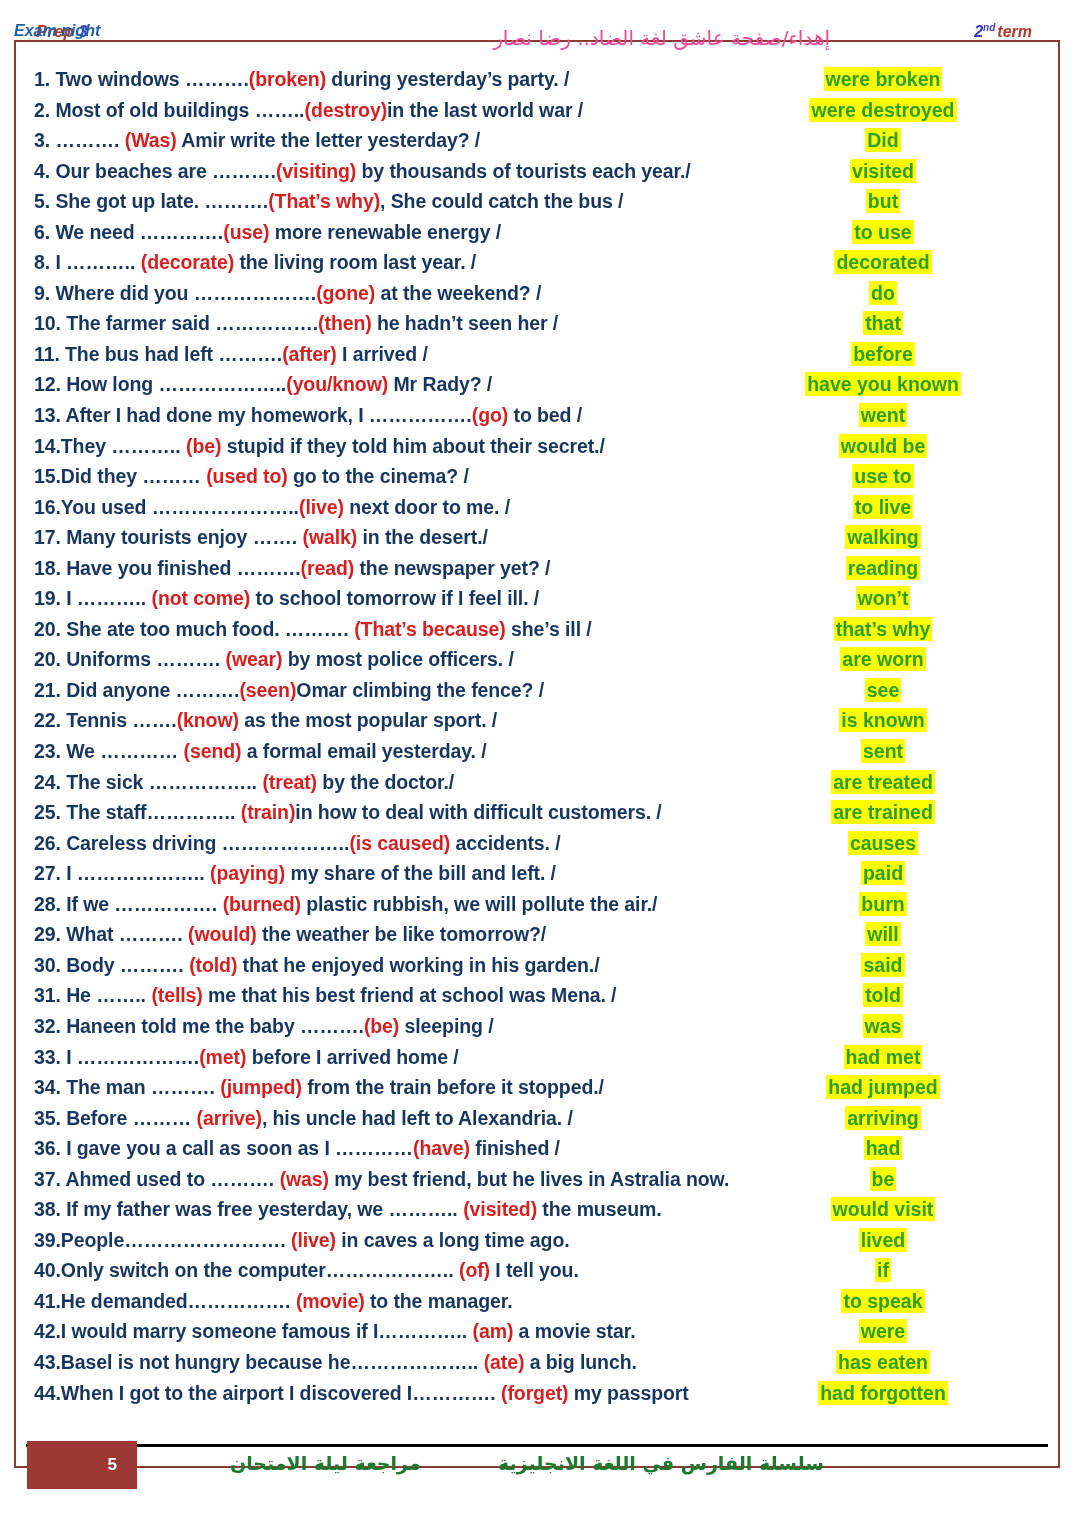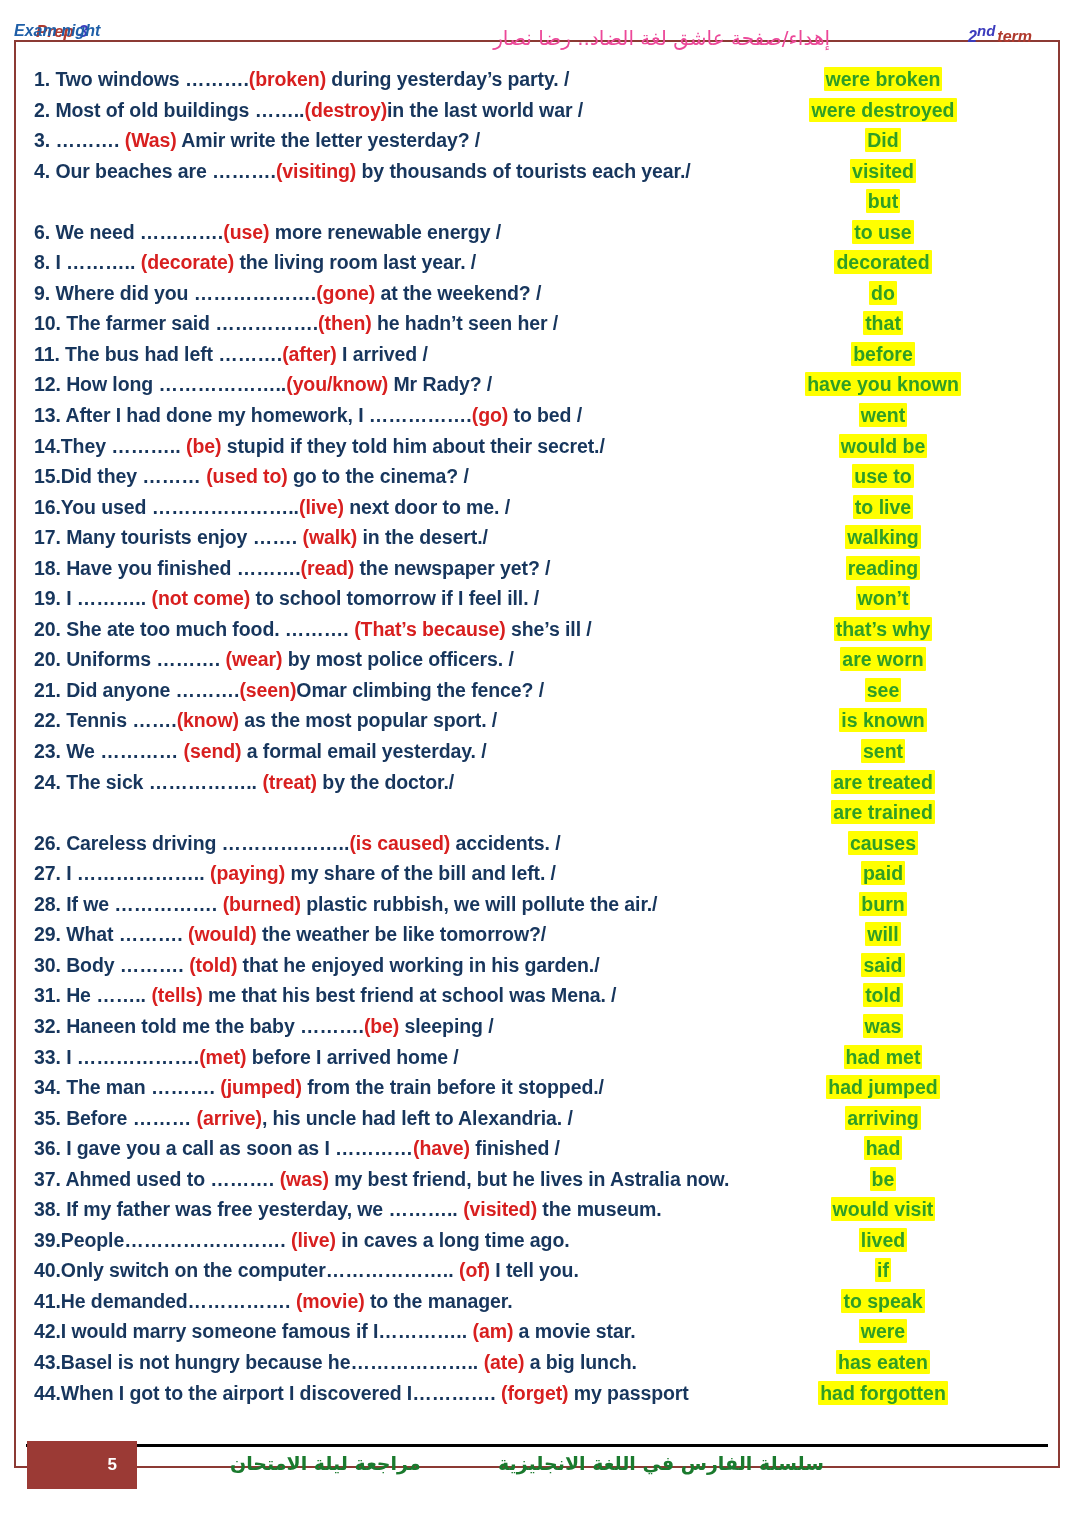--- a/index.html
+++ b/index.html
@@ -71,21 +71,21 @@
   .hdr-right {
     position: absolute;
     right: 28px;
     top: 0px;
     font-size: 16px;
     font-weight: bold;
     font-style: italic;
     white-space: nowrap;
   }
   .hdr-ord   { color: #3b3bbd; }
-  .hdr-ord sup { font-size: 15px; }
+  .hdr-ord sup { font-size: 10px; }
   .hdr-term  { color: #b03a2e; margin-left: 2px; }
 
   
   .dedication {
     position: absolute;
     right: 80px;
     top: 26px;
     font-family: "DejaVu Sans", sans-serif;
     font-size: 20px;
     color: #ec4899;
@@ -222,20 +222,21 @@
       </div>
       <div class="row">
         <div class="q"><span>3.</span><span> </span><span class="dots">………. </span><span class="cue">(Was)</span><span> Amir write the letter yesterday? /</span></div>
         <div class="a"><span>Did</span></div>
       </div>
       <div class="row">
         <div class="q"><span>4.</span><span> Our beaches are </span><span class="dots">……….</span><span class="cue">(visiting)</span><span> by thousands of tourists each year./</span></div>
         <div class="a"><span>visited</span></div>
       </div>
       <div class="row">
+        <div class="q"><span>5.</span><span> She got up late. </span><span class="dots">……….</span><span class="cue">(That’s why)</span><span>, She could catch the bus /</span></div>
         <div class="a"><span>but</span></div>
       </div>
       <div class="row">
         <div class="q"><span>6.</span><span> We need </span><span class="dots">………….</span><span class="cue">(use)</span><span> more renewable energy /</span></div>
         <div class="a"><span>to use</span></div>
       </div>
       <div class="row">
         <div class="q"><span>8.</span><span> I </span><span class="dots">……….. </span><span class="cue">(decorate)</span><span> the living room last year. /</span></div>
         <div class="a"><span>decorated</span></div>
       </div>
@@ -301,20 +302,21 @@
       </div>
       <div class="row">
         <div class="q"><span>23.</span><span> We </span><span class="dots">………… </span><span class="cue">(send)</span><span> a formal email yesterday.  /</span></div>
         <div class="a"><span>sent</span></div>
       </div>
       <div class="row">
         <div class="q"><span>24.</span><span>  The sick </span><span class="dots">…………….. </span><span class="cue">(treat)</span><span> by the doctor./</span></div>
         <div class="a"><span>are treated</span></div>
       </div>
       <div class="row">
+        <div class="q"><span>25.</span><span> The staff</span><span class="dots">………….. </span><span class="cue">(train)</span><span>in how to deal with difficult customers. /</span></div>
         <div class="a"><span>are trained</span></div>
       </div>
       <div class="row">
         <div class="q"><span>26.</span><span> Careless driving </span><span class="dots">………………..</span><span class="cue">(is caused)</span><span> accidents. /</span></div>
         <div class="a"><span>causes</span></div>
       </div>
       <div class="row">
         <div class="q"><span>27.</span><span> I </span><span class="dots">……………….. </span><span class="cue">(paying)</span><span> my share of the bill and left. /</span></div>
         <div class="a"><span>paid</span></div>
       </div>

